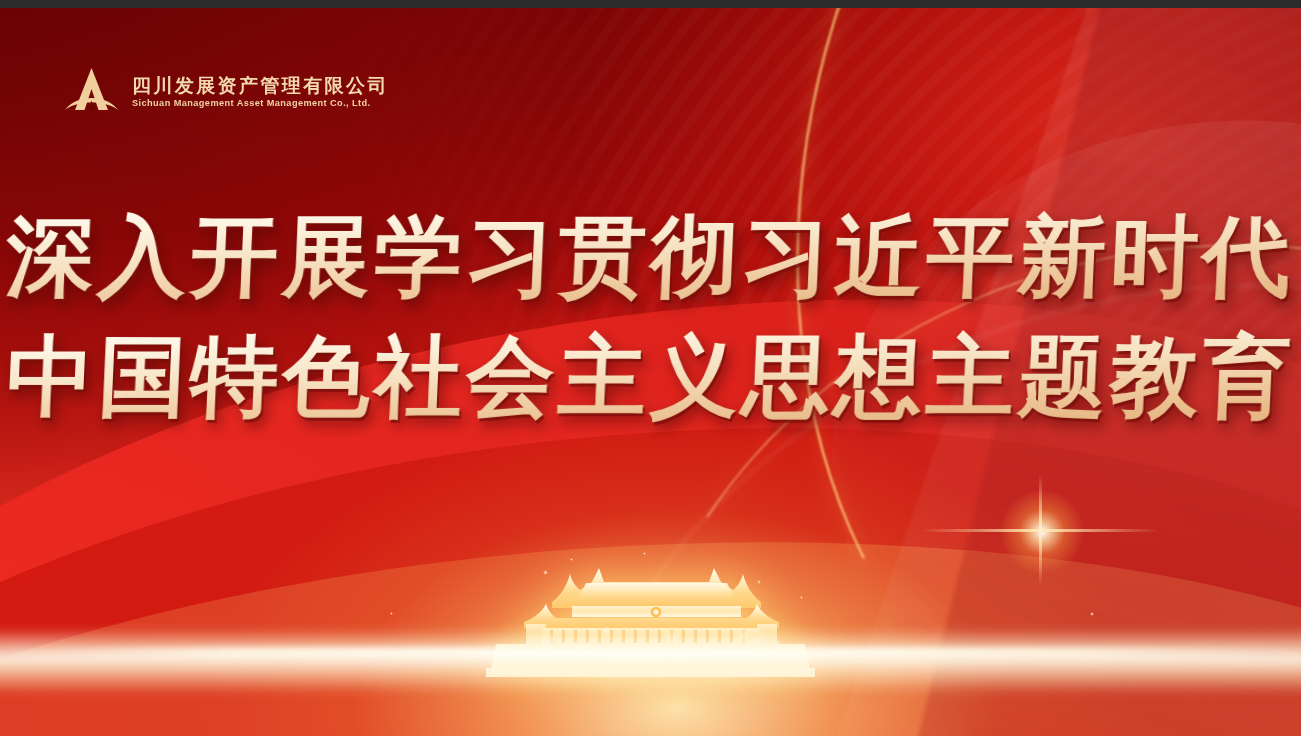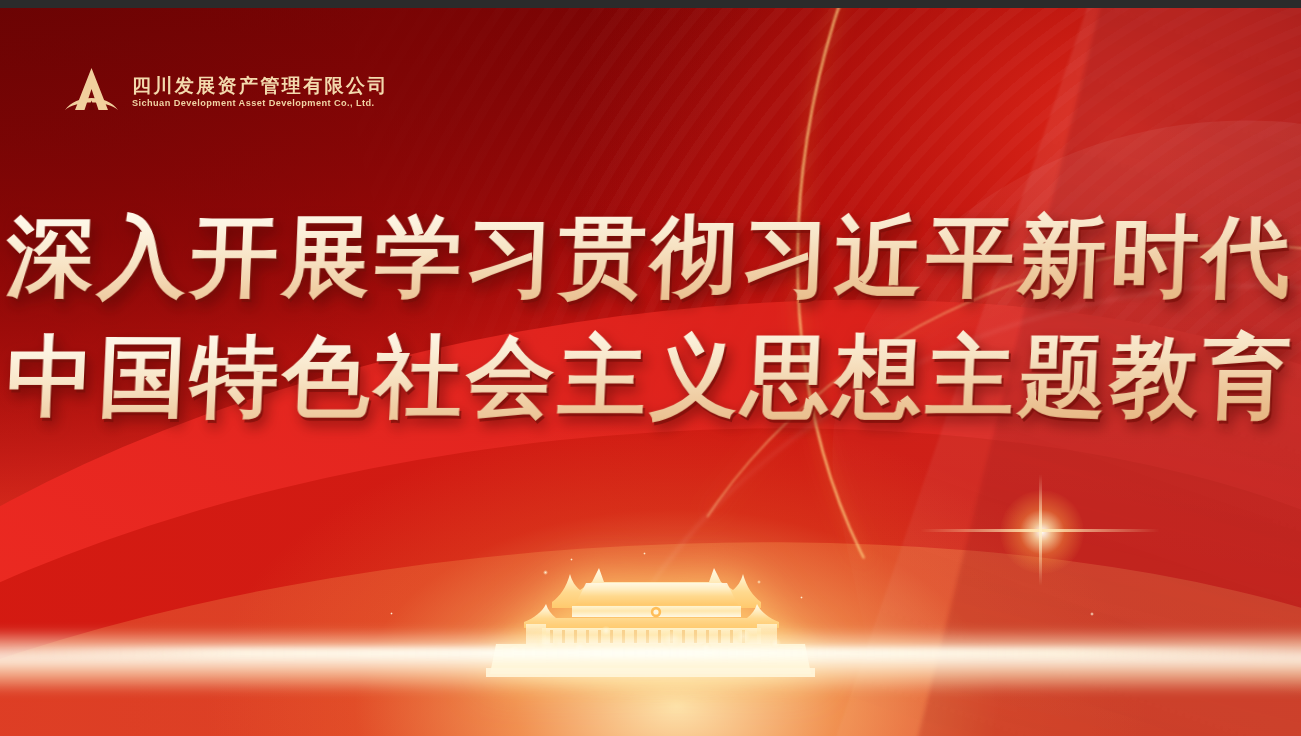--- a/index.html
+++ b/index.html
@@ -397,21 +397,21 @@
 
       <path fill="#f1cf9d" d="
         M1 44
         C12 28 43 28 54 44
         C43 34 12 34 1 44 Z"></path>
 
       <path fill="#6d0404" d="M24.3 44 L27.5 34.5 L30.7 44 Z"></path>
     </svg>
     <div id="logo-text">
       <div id="logo-cn">四川发展资产管理有限公司</div>
-      <div id="logo-en">Sichuan Development Asset Development Co., Ltd.</div>
+      <div id="logo-en">Sichuan Management Asset Management Co., Ltd.</div>
     </div>
   </div>
 
   <div id="headline">
     <div class="hl-line" id="hl-1">深入开展学习贯彻习近平新时代</div>
     <div class="hl-line" id="hl-2">中国特色社会主义思想主题教育</div>
   </div>
 
   <div id="topbar"></div>
 

